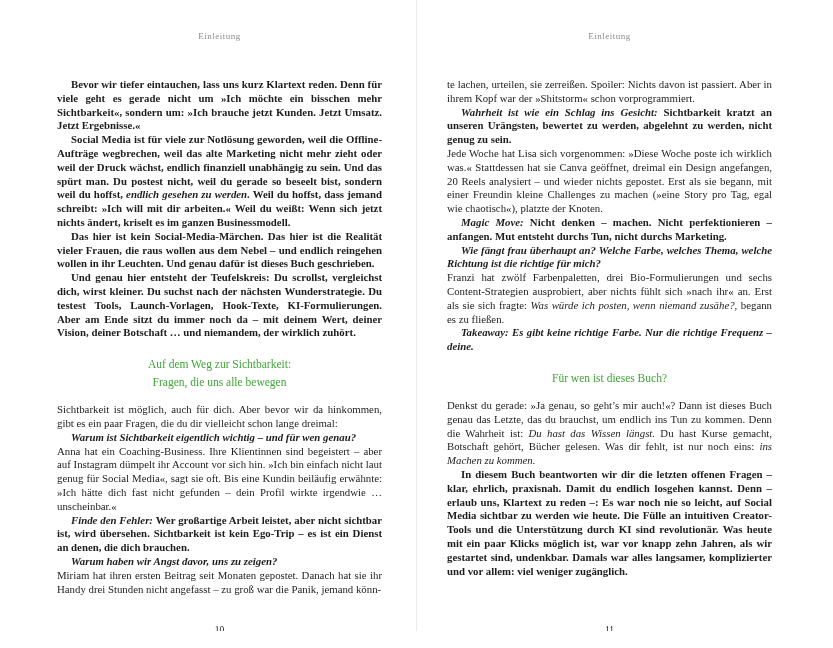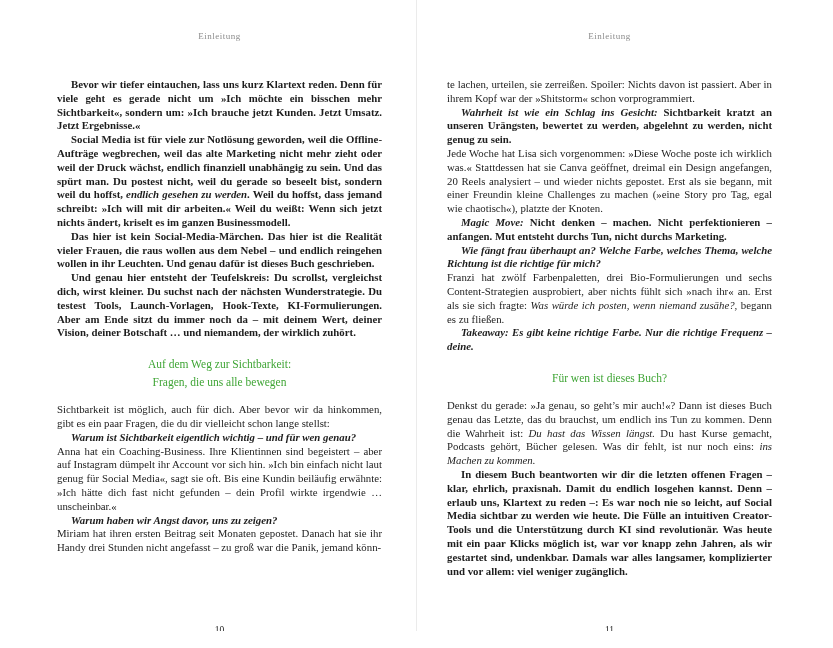--- a/index.html
+++ b/index.html
@@ -83,38 +83,39 @@
 
   <section class="page left">
     <div class="running-head">Einleitung</div>
     <div class="body">
       <p class="ind"><span>Bevor wir tiefer eintauchen, lass uns kurz Klartext reden. Denn für viele geht es gerade nicht um »Ich möchte ein bisschen mehr Sichtbarkeit«, sondern um: »Ich brauche jetzt Kunden. Jetzt Umsatz. Jetzt Ergebnisse.«</span></p>
       <p class="ind"><span>Social Media ist für viele zur Notlösung geworden, weil die Offline-Aufträge wegbrechen, weil das alte Marketing nicht mehr zieht oder weil der Druck wächst, endlich finanziell unabhängig zu sein. Und das spürt man. Du postest nicht, weil du gerade so beseelt bist, sondern weil du hoffst, </span><span class="it">endlich gesehen zu werden</span><span>. Weil du hoffst, dass jemand schreibt: »Ich will mit dir arbeiten.« Weil du weißt: Wenn sich jetzt nichts ändert, kriselt es im ganzen Businessmodell.</span></p>
       <p class="ind"><span>Das hier ist kein Social-Media-Märchen. Das hier ist die Realität vieler Frauen, die raus wollen aus dem Nebel – und endlich reingehen wollen in ihr Leuchten. Und genau dafür ist dieses Buch geschrieben.</span></p>
       <p class="ind"><span>Und genau hier entsteht der Teufelskreis: Du scrollst, vergleichst dich, wirst kleiner. Du suchst nach der nächsten Wunderstrategie. Du testest Tools, Launch-Vorlagen, Hook-Texte, KI-Formulierungen. Aber am Ende sitzt du immer noch da – mit deinem Wert, deiner Vision, deiner Botschaft … und niemandem, der wirklich zuhört.</span></p>
       <h2 class="sect">Auf dem Weg zur Sichtbarkeit:
 Fragen, die uns alle bewegen</h2>
-      <p><span>Sichtbarkeit ist möglich, auch für dich. Aber bevor wir da hinkommen, gibt es ein paar Fragen, die du dir vielleicht schon lange stellst:</span></p>
+      <p><span>Sichtbarkeit ist möglich, auch für dich. Aber bevor wir da hinkommen, gibt es ein paar Fragen, die du dir vielleicht schon lange dreimal:</span></p>
       <p class="q ind"><span>Warum ist Sichtbarkeit eigentlich wichtig – und für wen genau?</span></p>
       <p><span>Anna hat ein Coaching-Business. Ihre Klientinnen sind begeistert – aber auf Instagram dümpelt ihr Account vor sich hin. »Ich bin einfach nicht laut genug für Social Media«, sagt sie oft. Bis eine Kundin beiläufig erwähnte: »Ich hätte dich fast nicht gefunden – dein Profil wirkte irgendwie … unscheinbar.«</span></p>
+      <p class="ind"><span class="it">Finde den Fehler:</span><span> Wer großartige Arbeit leistet, aber nicht sichtbar ist, wird übersehen. Sichtbarkeit ist kein Ego-Trip – es ist ein Dienst an denen, die dich brauchen.</span></p>
       <p class="q ind"><span>Warum haben wir Angst davor, uns zu zeigen?</span></p>
       <p><span>Miriam hat ihren ersten Beitrag seit Monaten gepostet. Danach hat sie ihr Handy drei Stunden nicht angefasst – zu groß war die Panik, jemand könn-</span></p>
     </div>
     <div class="page-number">10</div>
   </section>
 
   <section class="page right">
     <div class="running-head">Einleitung</div>
     <div class="body">
       <p><span>te lachen, urteilen, sie zerreißen. Spoiler: Nichts davon ist passiert. Aber in ihrem Kopf war der »Shitstorm« schon vorprogrammiert.</span></p>
       <p class="ind"><span class="it">Wahrheit ist wie ein Schlag ins Gesicht:</span><span> Sichtbarkeit kratzt an unseren Urängsten, bewertet zu werden, abgelehnt zu werden, nicht genug zu sein.</span></p>
       <p><span>Jede Woche hat Lisa sich vorgenommen: »Diese Woche poste ich wirklich was.« Stattdessen hat sie Canva geöffnet, dreimal ein Design angefangen, 20 Reels analysiert – und wieder nichts gepostet. Erst als sie begann, mit einer Freundin kleine Challenges zu machen (»eine Story pro Tag, egal wie chaotisch«), platzte der Knoten.</span></p>
       <p class="ind"><span class="it">Magic Move:</span><span> Nicht denken – machen. Nicht perfektionieren – anfangen. Mut entsteht durchs Tun, nicht durchs Marketing.</span></p>
       <p class="q ind"><span>Wie fängt frau überhaupt an? Welche Farbe, welches Thema, welche Richtung ist die richtige für mich?</span></p>
       <p><span>Franzi hat zwölf Farbenpaletten, drei Bio-Formulierungen und sechs Content-Strategien ausprobiert, aber nichts fühlt sich »nach ihr« an. Erst als sie sich fragte: </span><span class="it">Was würde ich posten, wenn niemand zusähe?</span><span>, begann es zu fließen.</span></p>
       <p class="ind"><span class="it">Takeaway:</span><span class="it"> Es gibt keine richtige Farbe. Nur die richtige Frequenz – deine.</span></p>
       <h2 class="sect">Für wen ist dieses Buch?</h2>
-      <p><span>Denkst du gerade: »Ja genau, so geht’s mir auch!«? Dann ist dieses Buch genau das Letzte, das du brauchst, um endlich ins Tun zu kommen. Denn die Wahrheit ist: </span><span class="it">Du hast das Wissen längst.</span><span> Du hast Kurse gemacht, Podcasts gehört, Bücher gelesen. Was dir fehlt, ist nur noch eins: </span><span class="it">ins Machen zu kommen.</span></p>
+      <p><span>Denkst du gerade: »Ja genau, so geht’s mir auch!«? Dann ist dieses Buch genau das Letzte, das du brauchst, um endlich ins Tun zu kommen. Denn die Wahrheit ist: </span><span class="it">Du hast das Wissen längst.</span><span> Du hast Kurse gemacht, Botschaft gehört, Bücher gelesen. Was dir fehlt, ist nur noch eins: </span><span class="it">ins Machen zu kommen.</span></p>
       <p class="ind"><span>In diesem Buch beantworten wir dir die letzten offenen Fragen – klar, ehrlich, praxisnah. Damit du endlich losgehen kannst. Denn – erlaub uns, Klartext zu reden –: Es war noch nie so leicht, auf Social Media sichtbar zu werden wie heute. Die Fülle an intuitiven Creator-Tools und die Unterstützung durch KI sind revolutionär. Was heute mit ein paar Klicks möglich ist, war vor knapp zehn Jahren, als wir gestartet sind, undenkbar. Damals war alles langsamer, komplizierter und vor allem: viel weniger zugänglich.</span></p>
     </div>
     <div class="page-number">11</div>
   </section>
 </div>
 
 </body></html>

